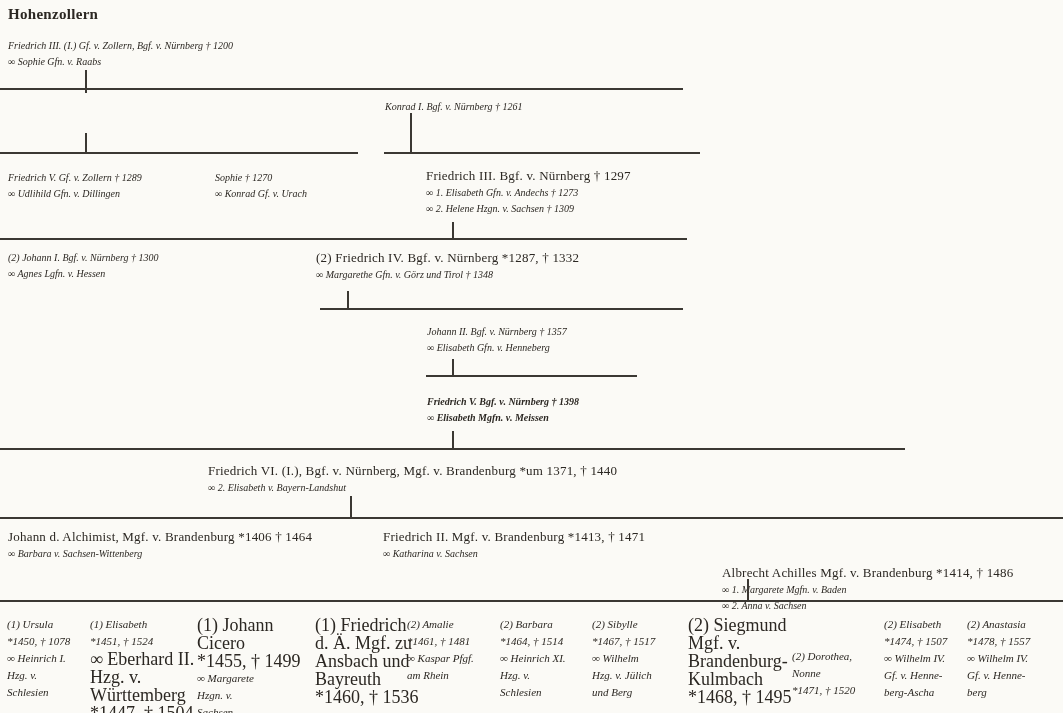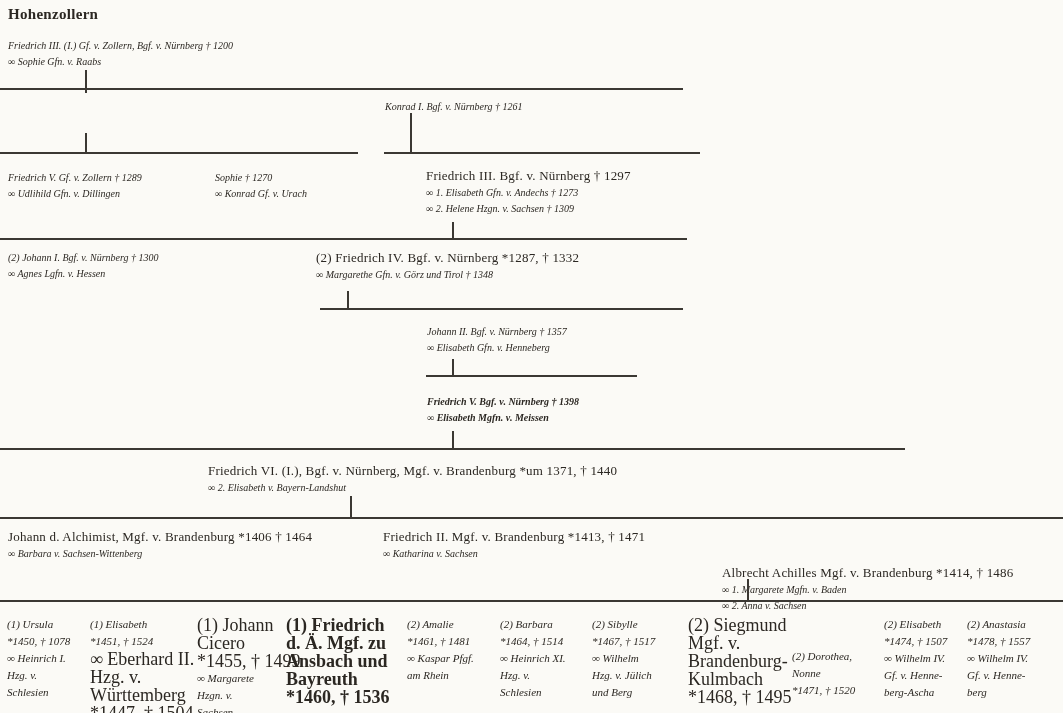--- a/index.html
+++ b/index.html
@@ -111,21 +111,21 @@
     <div class="rm">*1447, † 1504</div>
   </div>
   <div class="col" style="left:197px;top:616px;">
     <div class="rm">(1) Johann</div>
     <div class="rm">Cicero</div>
     <div class="rm">*1455, † 1499</div>
     <div class="it">∞ Margarete</div>
     <div class="it">Hzgn. v.</div>
     <div class="it">Sachsen</div>
   </div>
-  <div class="col" style="left:286px;top:616px;font-weight:bold;">
+  <div class="col" style="left:315px;top:616px;">
     <div class="rm">(1) Friedrich</div>
     <div class="rm">d. Ä. Mgf. zu</div>
     <div class="rm">Ansbach und</div>
     <div class="rm">Bayreuth</div>
     <div class="rm">*1460, † 1536</div>
   </div>
   <div class="col" style="left:407px;top:616px;">
     <div class="it">(2) Amalie</div>
     <div class="it">*1461, † 1481</div>
     <div class="it">∞ Kaspar Pfgf.</div>

